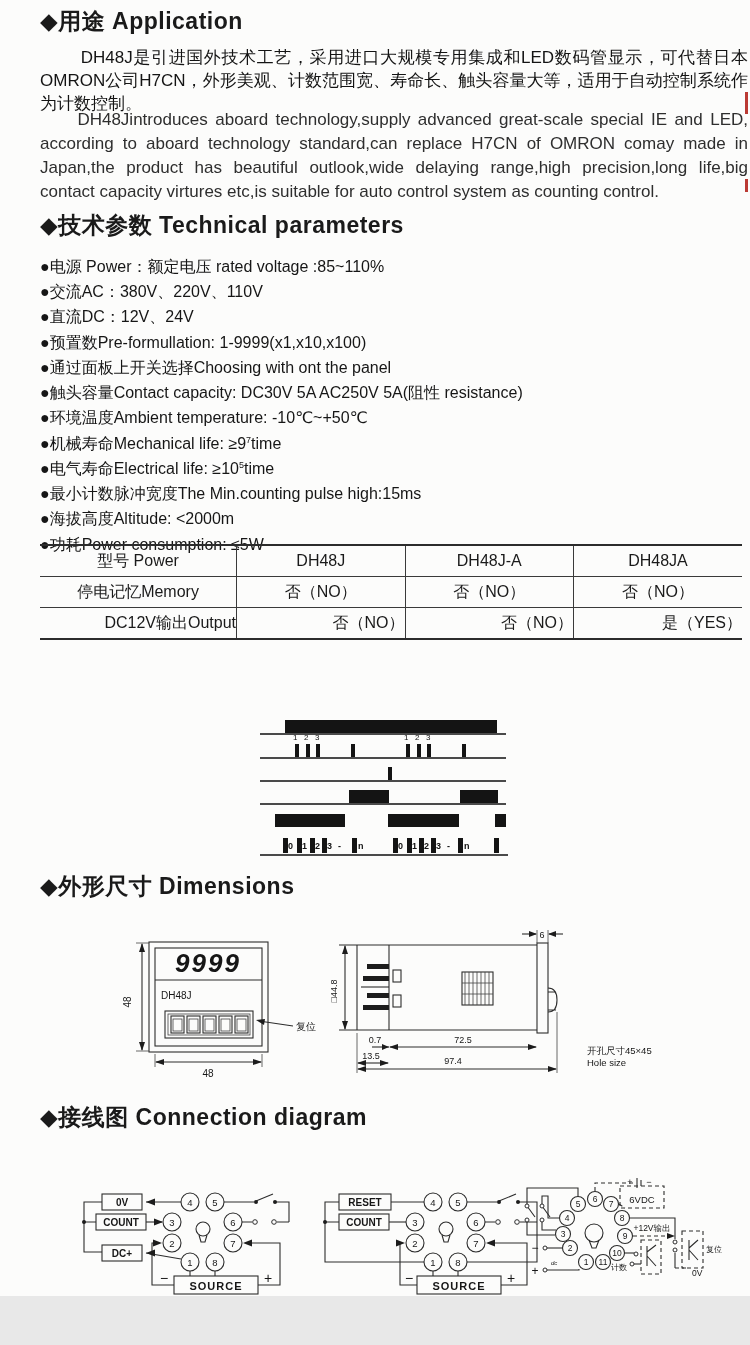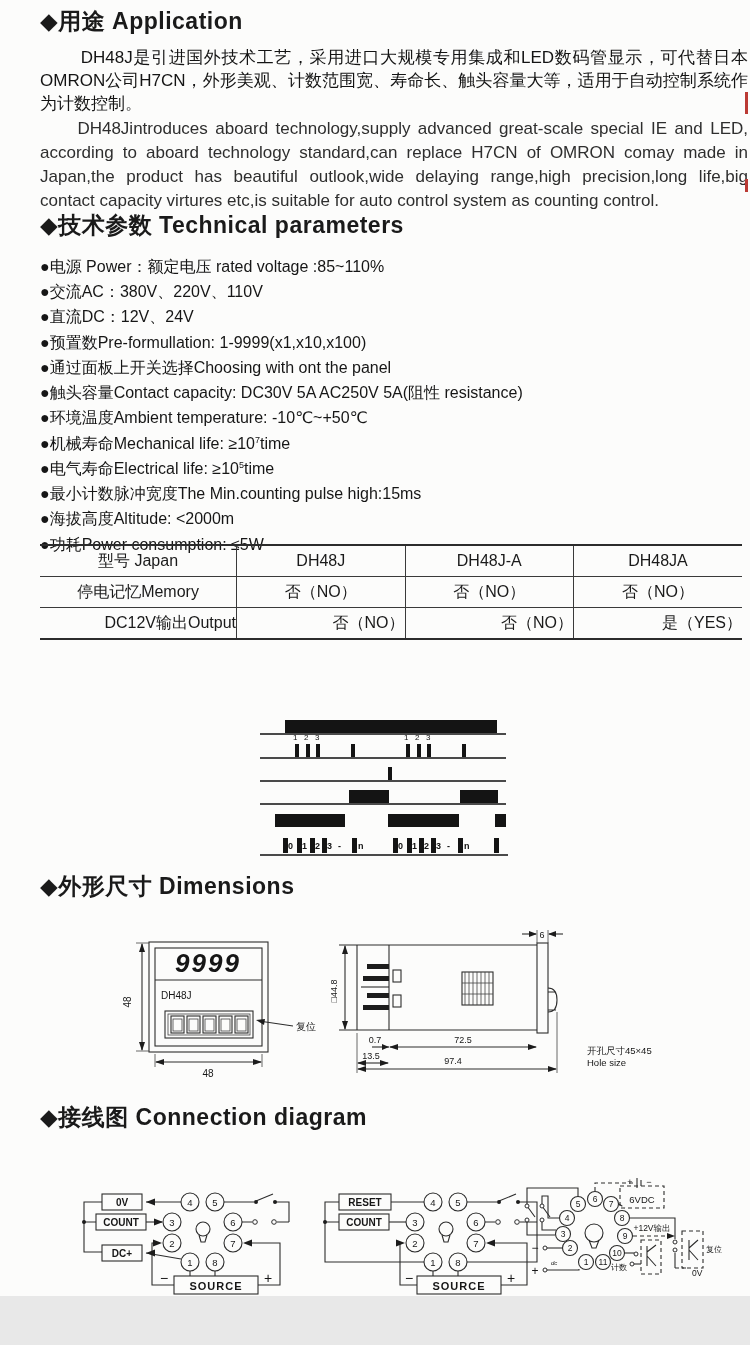--- a/index.html
+++ b/index.html
@@ -37,50 +37,50 @@
   .conn-cap{position:absolute;transform:translateX(-50%);font-size:14px;font-weight:bold;color:#141414;white-space:nowrap;}
   .redmark{position:absolute;width:3px;background:#bb3a34;}
 </style>
 </head>
 <body>
 
 <div class="page">
 
   <div class="sec-title" style="top:6px;">◆用途  Application</div>
   <div class="para para-cn" style="top:46px;">DH48J是引进国外技术工艺，采用进口大规模专用集成和LED数码管显示，可代替日本OMRON公司H7CN，外形美观、计数范围宽、寿命长、触头容量大等，适用于自动控制系统作为计数控制。</div>
-  <div class="para para-en" style="top:117px;">DH48Jintroduces aboard technology,supply advanced great-scale special IE and LED, according to aboard technology standard,can replace H7CN of OMRON comay made in Japan,the product has beautiful outlook,wide delaying range,high precision,long life,big contact capacity virtures etc,is suitable for auto control system as counting control.</div>
+  <div class="para para-en" style="top:108px;">DH48Jintroduces aboard technology,supply advanced great-scale special IE and LED, according to aboard technology standard,can replace H7CN of OMRON comay made in Japan,the product has beautiful outlook,wide delaying range,high precision,long life,big contact capacity virtures etc,is suitable for auto control system as counting control.</div>
   <div class="redmark" style="left:745px;top:92px;height:22px;"></div>
   <div class="redmark" style="left:745px;top:179px;height:13px;"></div>
 
   <div class="sec-title" style="top:210px;text-align:center;">◆技术参数  Technical parameters</div>
   <div class="tech-list">
     <div class="ti"><span>●电源 Power：额定电压 rated voltage :85~110%</span><sup></sup><span></span></div>
     <div class="ti"><span>●交流AC：380V、220V、110V</span><sup></sup><span></span></div>
     <div class="ti"><span>●直流DC：12V、24V</span><sup></sup><span></span></div>
     <div class="ti"><span>●预置数Pre-formullation: 1-9999(x1,x10,x100)</span><sup></sup><span></span></div>
     <div class="ti"><span>●通过面板上开关选择Choosing with ont the panel</span><sup></sup><span></span></div>
     <div class="ti"><span>●触头容量Contact capacity: DC30V  5A  AC250V  5A(阻性 resistance)</span><sup></sup><span></span></div>
     <div class="ti"><span>●环境温度Ambient temperature: -10℃~+50℃</span><sup></sup><span></span></div>
-    <div class="ti"><span>●机械寿命Mechanical life:  ≥10</span><sup>7</sup><span>time</span></div>
+    <div class="ti"><span>●机械寿命Mechanical life:  ≥9</span><sup>7</sup><span>time</span></div>
     <div class="ti"><span>●电气寿命Electrical life: ≥10</span><sup>5</sup><span>time</span></div>
     <div class="ti"><span>●最小计数脉冲宽度The Min.counting pulse high:15ms</span><sup></sup><span></span></div>
     <div class="ti"><span>●海拔高度Altitude: &lt;2000m</span><sup></sup><span></span></div>
     <div class="ti"><span>●功耗Power consumption: ≤5W</span><sup></sup><span></span></div>
   </div>
 
   <table class="spec">
     <colgroup>
         <col style="width:28%">
         <col style="width:24%">
         <col style="width:24%">
         <col style="width:24%">
       </colgroup>
     <tbody>
         <tr>
-      <th>型号 Japan</th>
+      <th>型号 Power</th>
       <th>DH48J</th>
       <th>DH48J-A</th>
       <th>DH48JA</th>
     </tr>
     <tr>
       <td>停电记忆Memory</td>
       <td>否（NO）</td>
       <td>否（NO）</td>
       <td>否（NO）</td>
     </tr>

